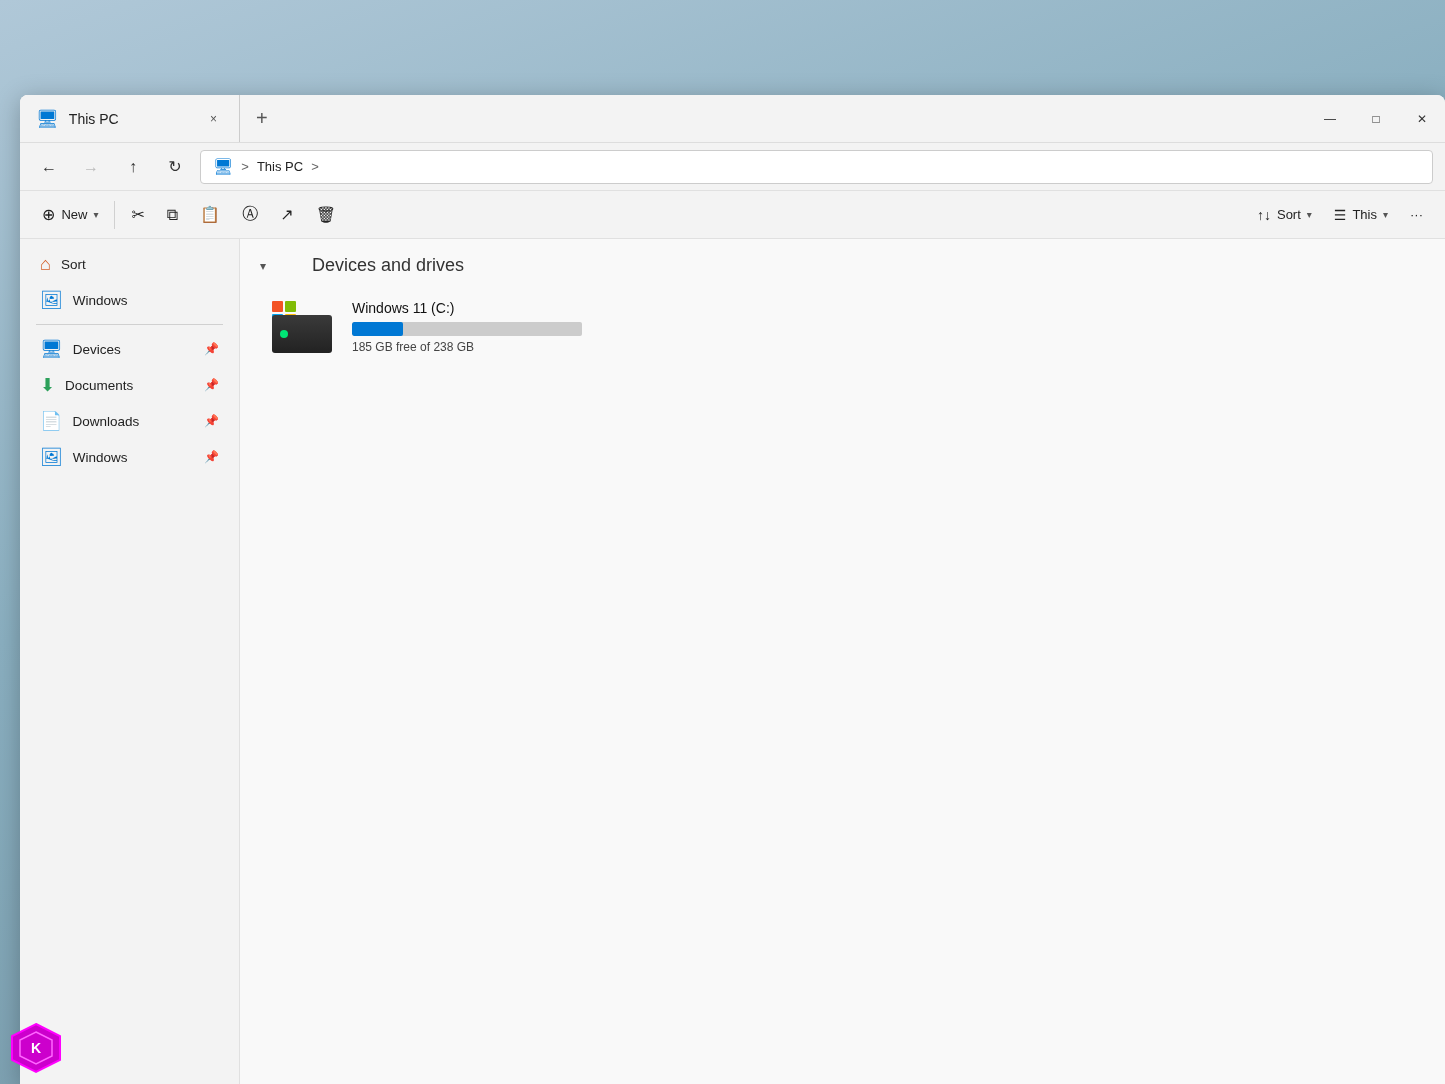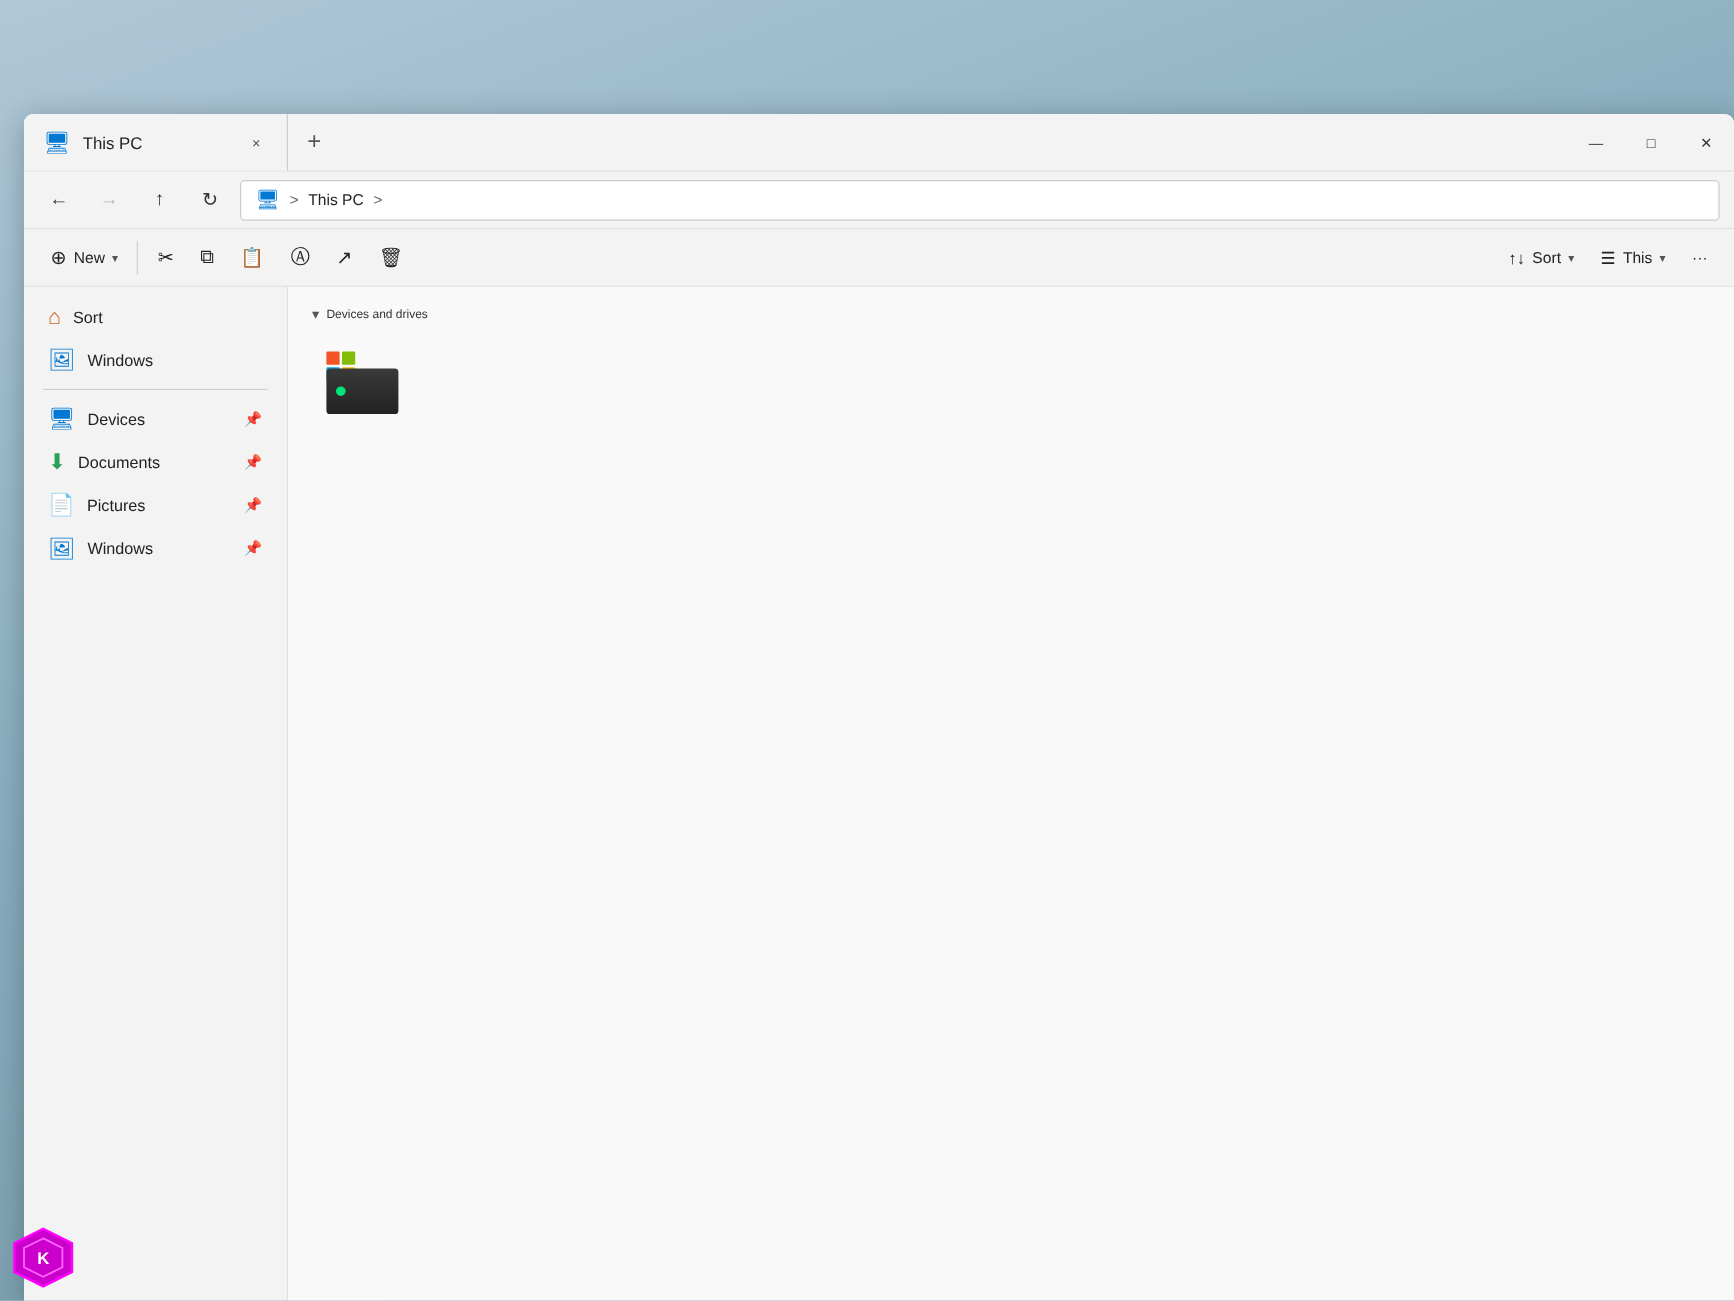--- a/index.html
+++ b/index.html
@@ -239,23 +239,24 @@
       background: #f9f9f9;
     }
     .section-header {
       display: flex;
       align-items: center;
       gap: 6px;
       margin-bottom: 14px;
     }
     .section-chevron { font-size: 12px; color: #555; }
     .section-title {
-      font-size: 10px;
+      font-size: 18px;
       color: #333;
       font-weight: 400;
+      margin-left: 40px;
     }
 
     
     .drive-item {
       display: flex;
       align-items: center;
       gap: 16px;
       padding: 10px 12px;
       border-radius: 6px;
       cursor: pointer;
@@ -424,21 +425,21 @@
         <span>Devices</span>
         <span class="pin-icon">📌</span>
       </div>
       <div class="sidebar-item downloads">
         <span class="s-icon" style="color:#2ca05a;">⬇</span>
         <span>Documents</span>
         <span class="pin-icon">📌</span>
       </div>
       <div class="sidebar-item documents">
         <span class="s-icon">📄</span>
-        <span>Pictures</span>
+        <span>Downloads</span>
         <span class="pin-icon">📌</span>
       </div>
       <div class="sidebar-item pictures">
         <span class="s-icon">🖼</span>
         <span>Windows</span>
         <span class="pin-icon">📌</span>
       </div>
     </div>
 
     <div class="main-content">
@@ -452,20 +453,27 @@
           <div class="win-logo">
             <div class="win-q1"></div>
             <div class="win-q2"></div>
             <div class="win-q3"></div>
             <div class="win-q4"></div>
           </div>
           <div class="drive-hdd">
             <div class="drive-hdd-light"></div>
           </div>
         </div>
+        <div class="drive-info">
+          <div class="drive-name">Windows 11 (C:)</div>
+          <div class="drive-bar-bg">
+            <div class="drive-bar-fill" style="width: 22%;"></div>
+          </div>
+          <div class="drive-free">185 GB free of 238 GB</div>
+        </div>
       </div>
     </div>
   </div>
 </div>
 
 <div class="watermark">
   <svg class="watermark-icon" viewBox="0 0 52 52">
     <polygon points="26,2 50,14 50,38 26,50 2,38 2,14" fill="#cc00cc" stroke="#ff00ff" stroke-width="2"></polygon>
     <polygon points="26,10 42,18 42,34 26,42 10,34 10,18" fill="none" stroke="#ff66ff" stroke-width="1.5"></polygon>
     <text x="26" y="31" text-anchor="middle" font-size="14" font-weight="bold" fill="white">K</text>

